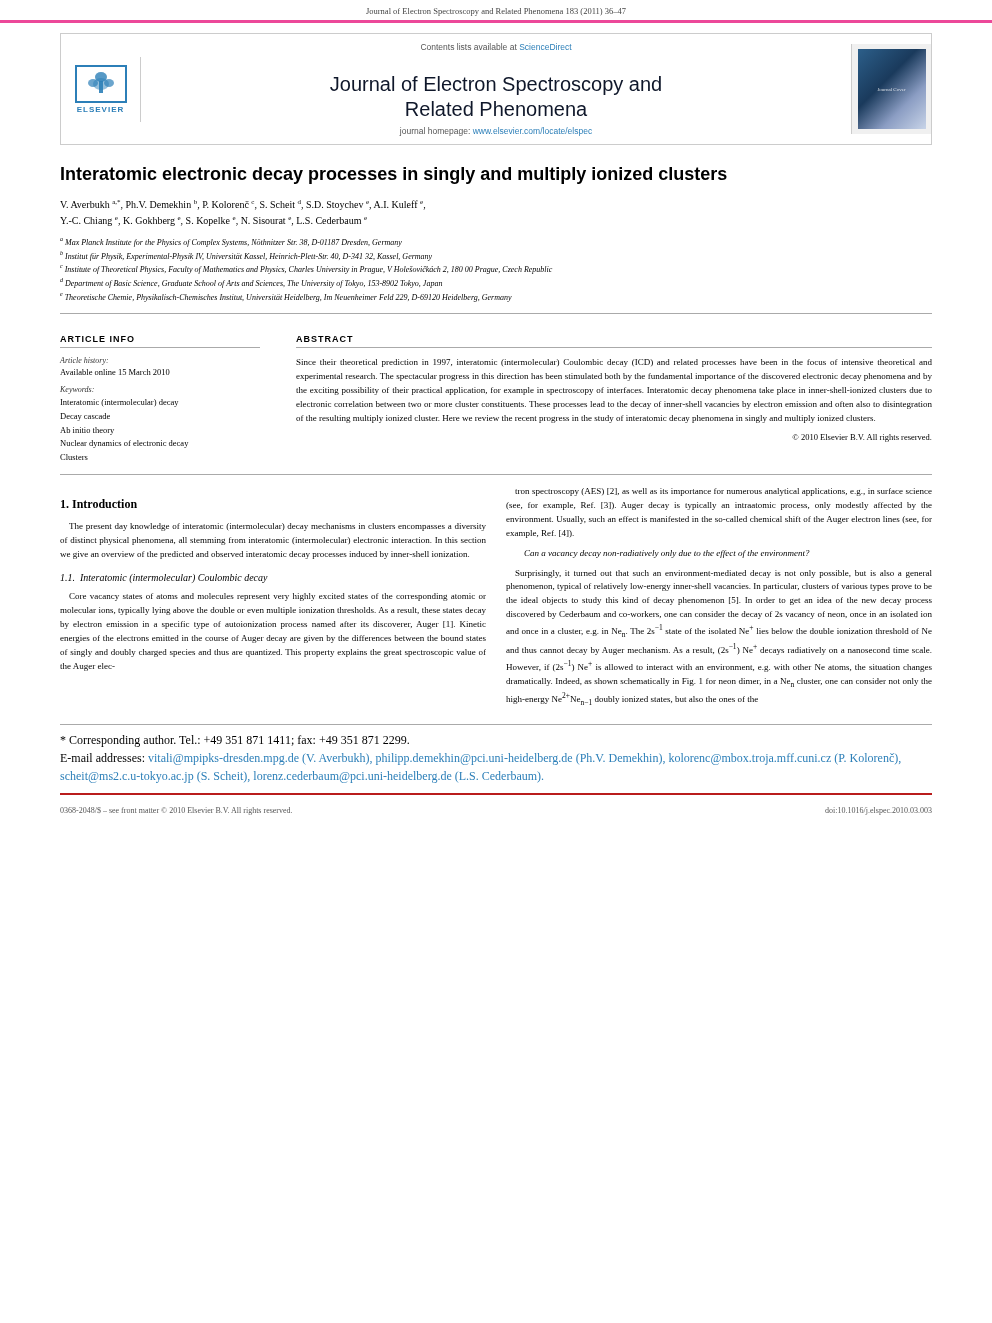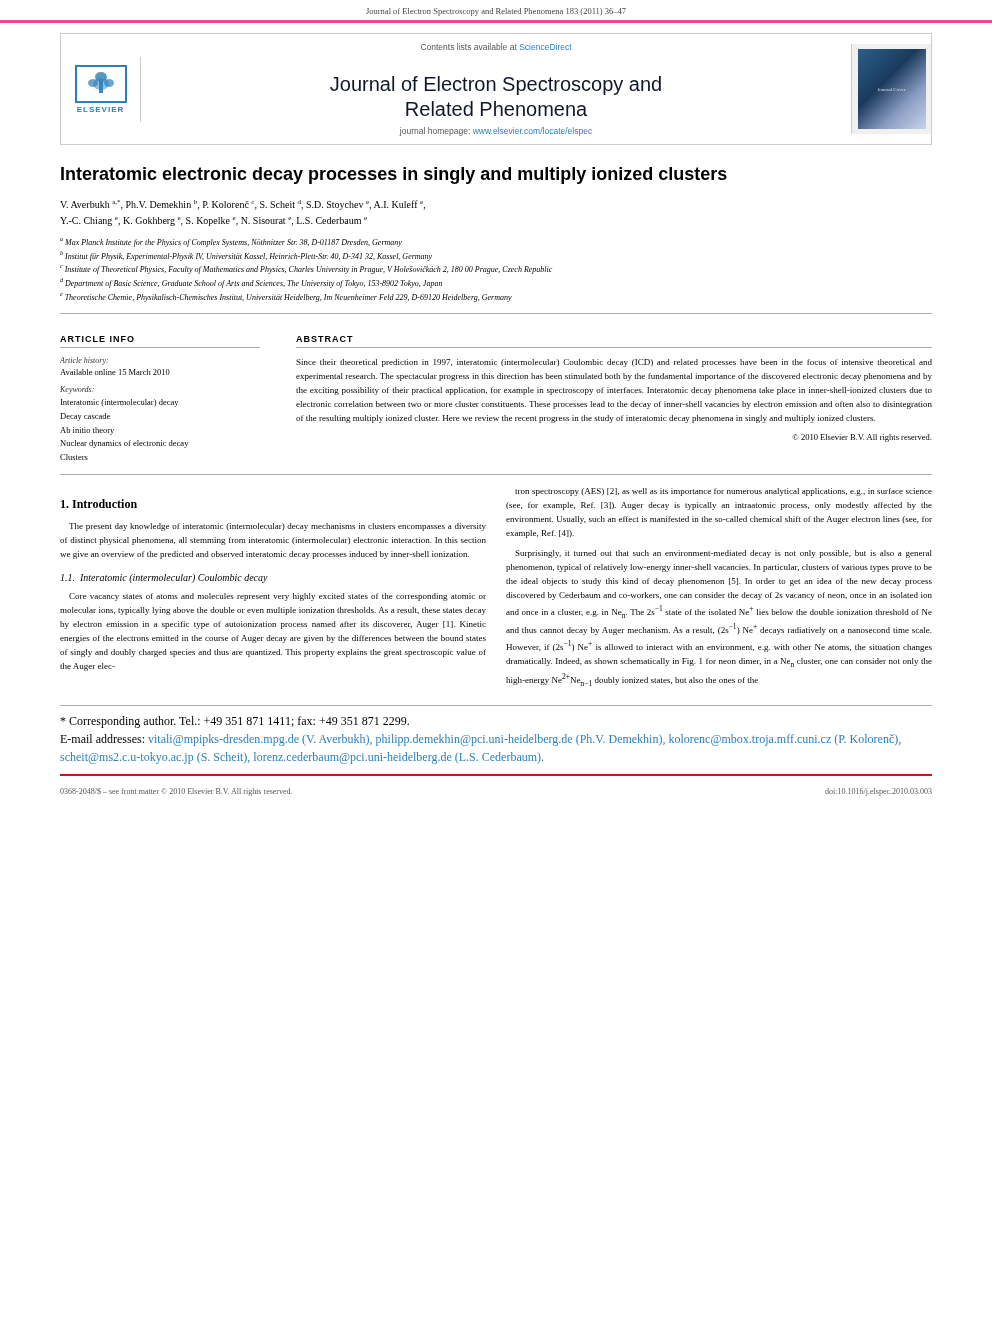--- a/index.html
+++ b/index.html
@@ -391,20 +391,21 @@
           </div>
           <p>The present day knowledge of interatomic (intermolecular) decay mechanisms in clusters encompasses a diversity of distinct physical phenomena, all stemming from interatomic (intermolecular) electronic interaction. In this section we give an overview of the predicted and observed interatomic decay processes induced by inner-shell ionization.</p>
           <div class="subsection-heading">1.1.&nbsp; Interatomic (intermolecular) Coulombic decay</div>
           <p>Core vacancy states of atoms and molecules represent very highly excited states of the corresponding atomic or molecular ions, typically lying above the double or even multiple ionization thresholds. As a result, these states decay by electron emission in a specific type of autoionization process named after its discoverer, Auger [1]. Kinetic energies of the electrons emitted in the course of Auger decay are given by the differences between the bound states of singly and doubly charged species and thus are quantized. This property explains the great spectroscopic value of the Auger elec-</p>
         </div>
       </div>
 
       <div class="body-col">
         <div class="body-text">
           <p>tron spectroscopy (AES) [2], as well as its importance for numerous analytical applications, e.g., in surface science (see, for example, Ref. [3]). Auger decay is typically an intraatomic process, only modestly affected by the environment. Usually, such an effect is manifested in the so-called chemical shift of the Auger electron lines (see, for example, Ref. [4]).</p>
+          <div class="italic-question">Can a vacancy decay non-radiatively only due to the effect of the environment?</div>
           <p>Surprisingly, it turned out that such an environment-mediated decay is not only possible, but is also a general phenomenon, typical of relatively low-energy inner-shell vacancies. In particular, clusters of various types prove to be the ideal objects to study this kind of decay phenomenon [5]. In order to get an idea of the new decay process discovered by Cederbaum and co-workers, one can consider the decay of 2s vacancy of neon, once in an isolated ion and once in a cluster, e.g. in Ne<sub>n</sub>. The 2s<sup>−1</sup> state of the isolated Ne<sup>+</sup> lies below the double ionization threshold of Ne and thus cannot decay by Auger mechanism. As a result, (2s<sup>−1</sup>) Ne<sup>+</sup> decays radiatively on a nanosecond time scale. However, if (2s<sup>−1</sup>) Ne<sup>+</sup> is allowed to interact with an environment, e.g. with other Ne atoms, the situation changes dramatically. Indeed, as shown schematically in Fig. 1 for neon dimer, in a Ne<sub>n</sub> cluster, one can consider not only the high-energy Ne<sup>2+</sup>Ne<sub>n−1</sub> doubly ionized states, but also the ones of the</p>
         </div>
       </div>
     </div>
 
     <div class="footnote-section">
       <div class="footnote-text">
         <span>* Corresponding author. Tel.: +49 351 871 1411; fax: +49 351 871 2299.</span>
       </div>
       <div class="footnote-text">

